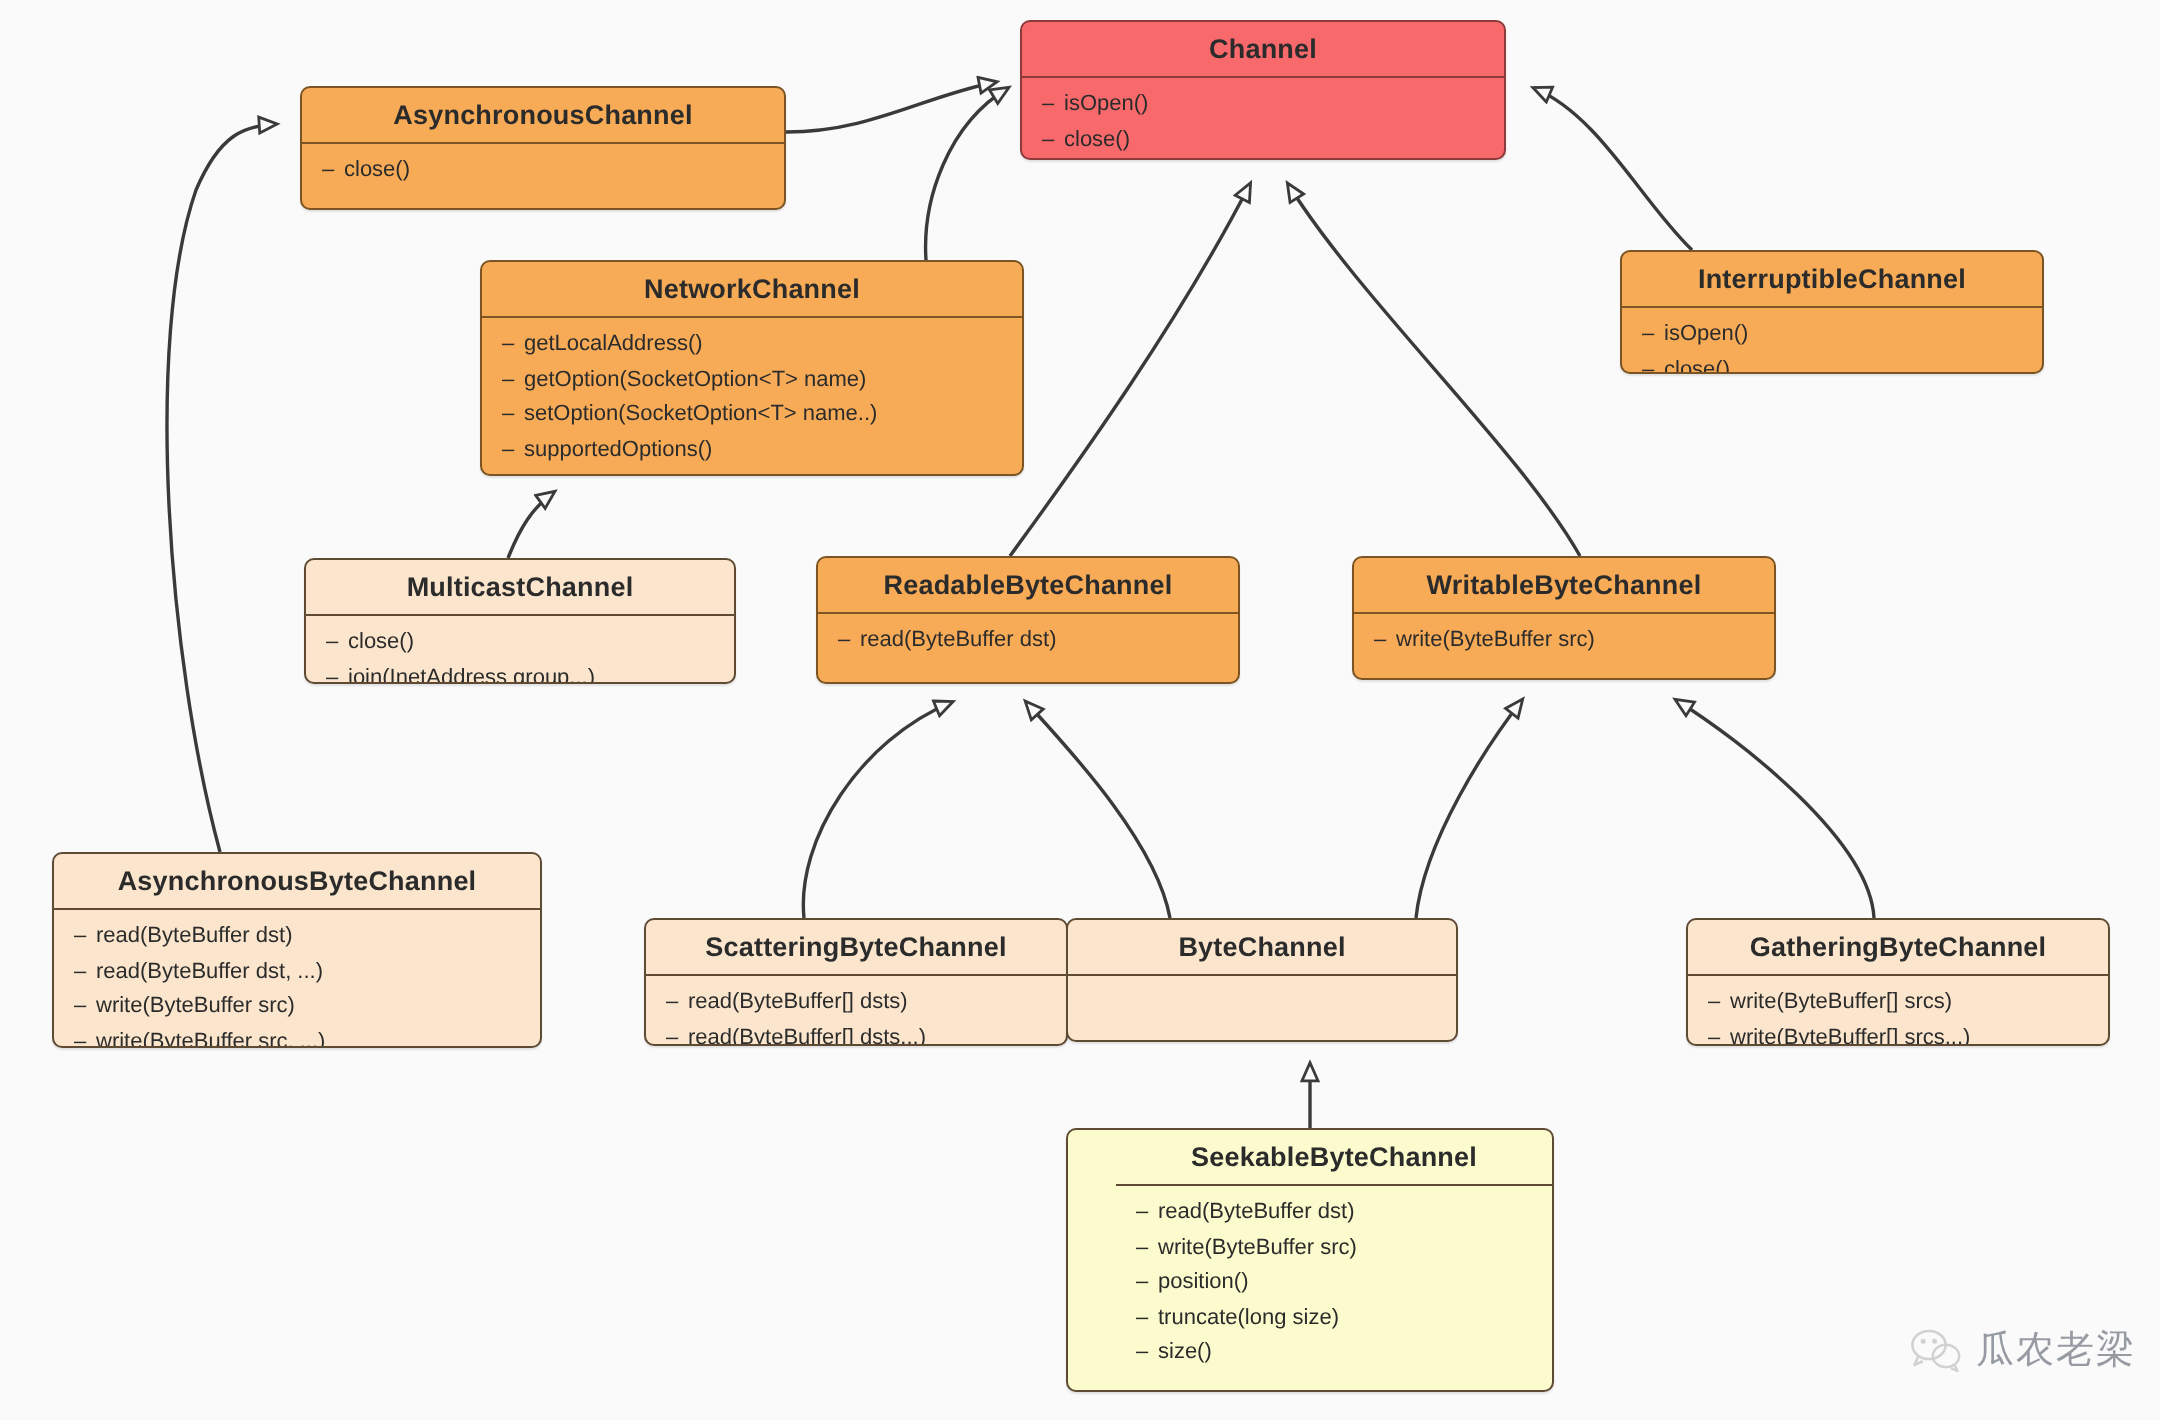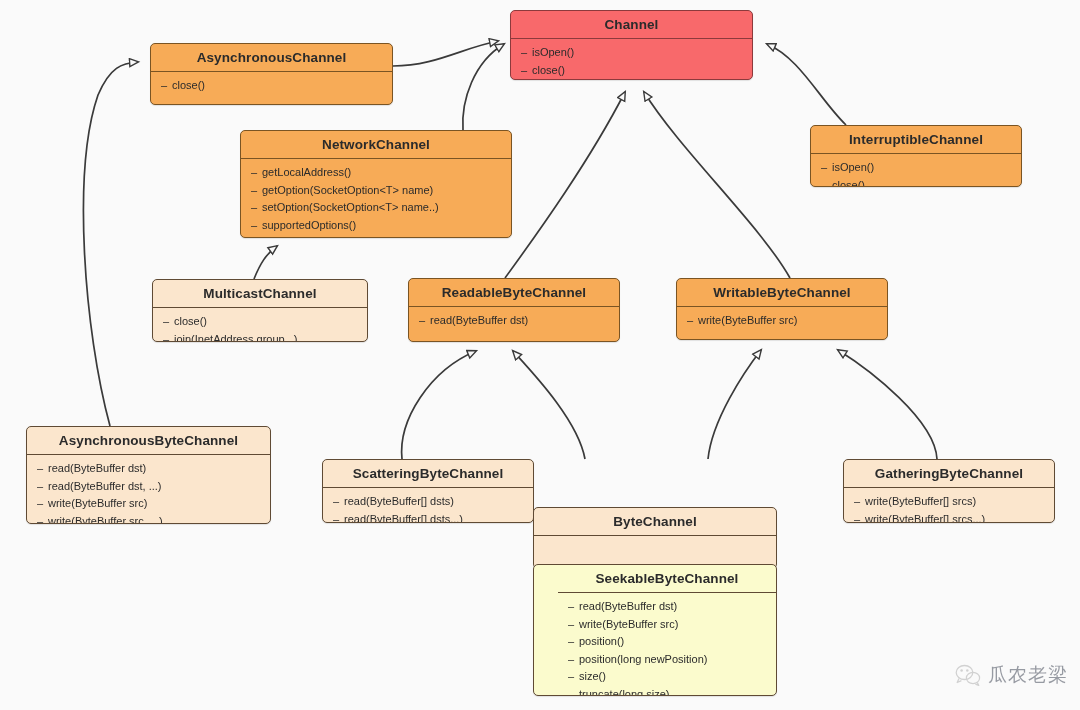--- a/index.html
+++ b/index.html
@@ -195,43 +195,42 @@
         </div>
       </div>
       <div class="uml-class theme-peach" style="left: 298px; top: 459px; width: 212px; height: 64px; margin-left: 24px;">
         <div class="uml-title">ScatteringByteChannel</div>
         <div class="uml-sep"></div>
         <div class="uml-members">
           <div class="uml-member"><span class="vis">–</span><span>read(ByteBuffer[] dsts)</span></div>
           <div class="uml-member"><span class="vis">–</span><span>read(ByteBuffer[] dsts...)</span></div>
         </div>
       </div>
-      <div class="uml-class theme-peach" style="left: 533px; top: 459px; width: 244px; height: 62px; margin-top: 48px;">
+      <div class="uml-class theme-peach" style="left: 533px; top: 459px; width: 196px; height: 62px;">
         <div class="uml-title">ByteChannel</div>
         <div class="uml-sep"></div>
         <div class="uml-members"></div>
       </div>
       <div class="uml-class theme-peach" style="left: 843px; top: 459px; width: 212px; height: 64px;">
         <div class="uml-title">GatheringByteChannel</div>
         <div class="uml-sep"></div>
         <div class="uml-members">
           <div class="uml-member"><span class="vis">–</span><span>write(ByteBuffer[] srcs)</span></div>
           <div class="uml-member"><span class="vis">–</span><span>write(ByteBuffer[] srcs...)</span></div>
         </div>
       </div>
       <div class="uml-class theme-yellow" style="left: 533px; top: 564px; width: 244px; height: 132px; padding-left: 24px;">
         <div class="uml-title">SeekableByteChannel</div>
         <div class="uml-sep"></div>
         <div class="uml-members">
           <div class="uml-member"><span class="vis">–</span><span>read(ByteBuffer dst)</span></div>
           <div class="uml-member"><span class="vis">–</span><span>write(ByteBuffer src)</span></div>
           <div class="uml-member"><span class="vis">–</span><span>position()</span></div>
-          <div class="uml-member"><span class="vis">–</span><span>position(long newPosition)</span></div>
+          <div class="uml-member"><span class="vis">–</span><span>truncate(long size)</span></div>
           <div class="uml-member"><span class="vis">–</span><span>size()</span></div>
-          <div class="uml-member"><span class="vis">–</span><span>truncate(long size)</span></div>
         </div>
       </div>
     </div>
 
   <div id="watermark">
     <svg width="26" height="22" viewBox="0 0 26 22">
       <ellipse cx="9.5" cy="8.5" rx="8.3" ry="7" fill="none" stroke="#9a9a9a" stroke-width="1.3"></ellipse>
       <path d="M4 14.5 L2.2 18.5 L6.4 16.6" fill="none" stroke="#9a9a9a" stroke-width="1.3" stroke-linejoin="round"></path>
       <circle cx="6.6" cy="6.6" r="1.25" fill="#9a9a9a"></circle>
       <circle cx="12.3" cy="6.6" r="1.25" fill="#9a9a9a"></circle>

